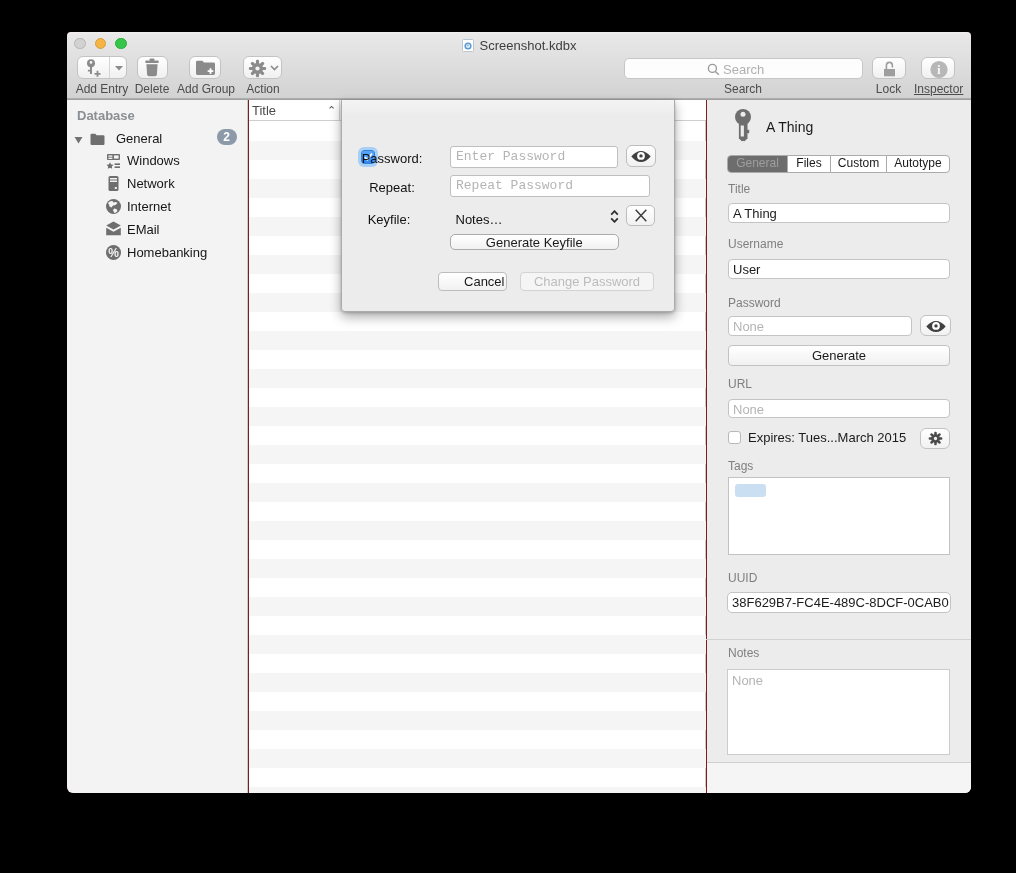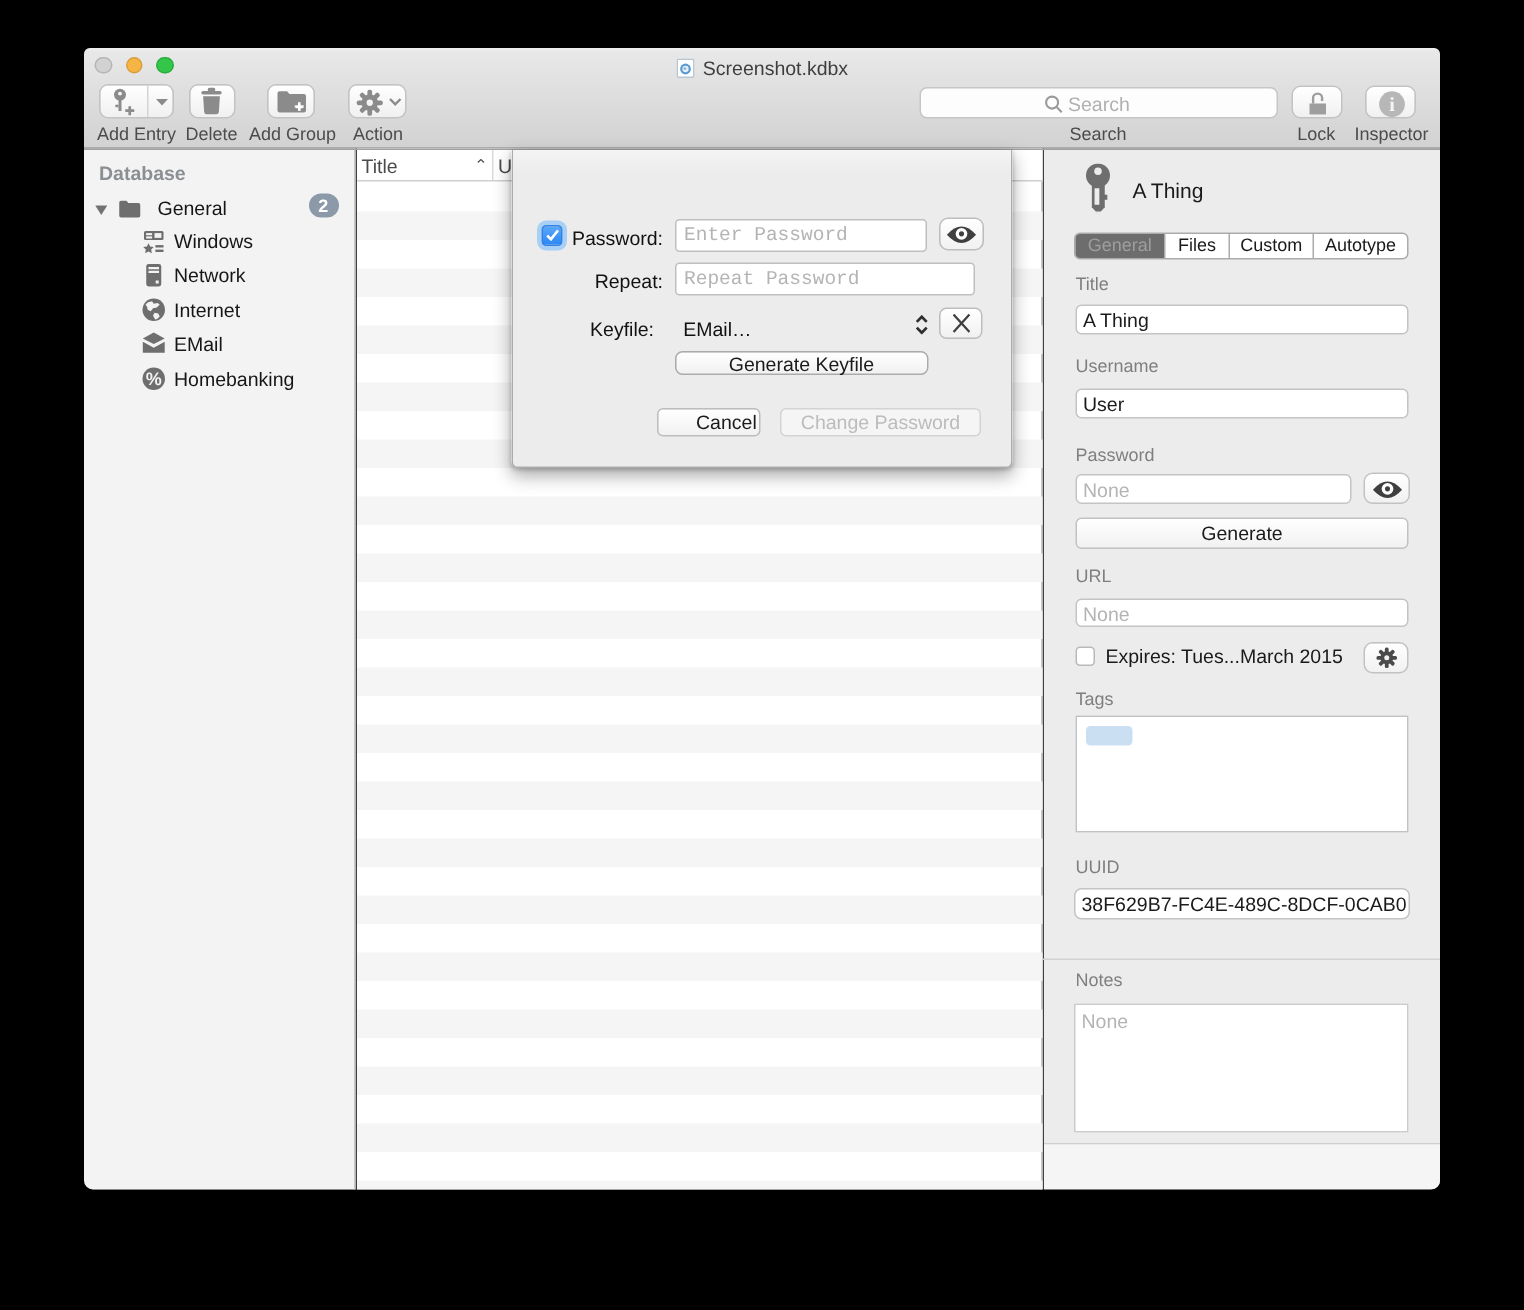--- a/index.html
+++ b/index.html
@@ -1,20 +1,20 @@
 <!DOCTYPE html>
 <html><head>
 <meta charset="utf-8">
 <style>
 * { margin:0; padding:0; box-sizing:border-box; }
 html,body { width:1016px; height:873px; background:#000; overflow:hidden;
   font-family:"Liberation Sans",sans-serif; }
 #stage { position:relative; width:1016px; height:873px; }
-#win { position:absolute; left:56px; top:32px; width:904px; height:761px;
-  border-radius:4px 4px 6px 6px; overflow:hidden; background:#404040; }
+#win { position:absolute; left:67px; top:32px; width:904px; height:761px;
+  border-radius:4px 4px 6px 6px; overflow:hidden; background:#7f1d1d; }
 
 #tbar { position:absolute; left:0; top:0; width:904px; height:67px;
   background:linear-gradient(#f0f0f0,#e8e8e8 4%,#d2d2d2); border-bottom:1px solid #acacac; }
 .tl { position:absolute; top:5.5px; width:11.5px; height:11.5px; border-radius:50%; }
 #tl1 { left:7px; background:#d2d2d2; border:1px solid #b5b5b5; }
 #tl2 { left:27.7px; background:#f6b445; border:1px solid #d79f3f; }
 #tl3 { left:48.4px; background:#34c648; border:1px solid #2aad3e; }
 #title { position:absolute; left:0; top:5px; width:904px; height:14px; text-align:center;
   font-size:13px; color:#3e3e3e; }
 #title .docicon { display:inline-block; position:relative; top:2px; margin-right:6px; }
@@ -43,21 +43,21 @@
 .ph { color:#b4b4b4; }
 .ibtn { position:absolute; background:linear-gradient(#ffffff,#f1f1f1); border:1px solid #c2c2c2;
   border-radius:4px; }
 
 #sheet { position:absolute; left:341px; top:100px; width:334px; height:212px;
   background:linear-gradient(#f4f4f4,#ececec 16px); border-radius:0 0 4px 4px;
   border:1px solid #ababab; border-top:none;
   box-shadow:0 5px 12px rgba(0,0,0,0.33), 0 1px 3px rgba(0,0,0,0.2); }
 .sfield { position:absolute; background:#fff; border:1px solid #bfbfbf; border-radius:3px;
   font-family:"Liberation Mono",monospace; font-size:13px; color:#b4b4b4; }
-.slabel { position:absolute; font-size:13px; color:#111; text-align:right; }
+.slabel { position:absolute; font-size:13px; color:#111; text-align:center; }
 .sbtn { position:absolute; background:linear-gradient(#ffffff,#f1f1f1); border:1px solid #bdbdbd;
   border-radius:4px; font-size:13px; color:#1a1a1a; text-align:center; }
 </style>
 </head>
 <body>
 <div id="stage">
  <div id="win">
   <div id="tbar">
     <div class="tl" id="tl1"></div>
         <div class="tl" id="tl2"></div>
@@ -143,21 +143,21 @@
       </svg>
     </div>
     <div class="tlabel" style="left:804px;width:35px;">Lock</div>
 
     <div class="tbtn" style="left:854px;top:25px;width:34px;height:22px;">
       <svg width="20" height="20" viewBox="0 0 20 20" style="position:absolute;left:7px;top:1.5px;">
         <circle cx="10" cy="9.5" r="8.6" fill="#b7b7b7"></circle>
         <text x="10" y="14.2" text-anchor="middle" font-family="Liberation Serif,serif" font-size="13.5" font-weight="bold" fill="#f5f5f5">i</text>
       </svg>
     </div>
-    <div class="tlabel" style="left:847px;width:48px;">Inspector</div>
+    <div class="tlabel" style="left:847px;width:48px;text-decoration:underline;">Inspector</div>
   </div>
   <div id="mainrow">
     <div id="sidebar">
       <div style="position:absolute;left:10px;top:9px;font-size:13px;font-weight:bold;color:#8b8f93;">Database</div>
       <div class="sbrow" style="top:28px;">
         <svg width="9" height="8" viewBox="0 0 9 8" style="position:absolute;left:6.5px;top:8.5px;">
               <path d="M0.5 1 h8 l-4 6.4 Z" fill="#727272"></path>
             </svg>
         <svg width="15" height="13" viewBox="0 0 15 13" style="position:absolute;left:23px;top:6px;">
               <path d="M0.5 2 a1.2 1.2 0 0 1 1.2 -1.2 h3.6 l1.3 1.5 h6.7 a1.2 1.2 0 0 1 1.2 1.2 v7.3 a1.2 1.2 0 0 1 -1.2 1.2 h-11.6 a1.2 1.2 0 0 1 -1.2 -1.2 Z" fill="#6e6e6e"></path>
@@ -316,21 +316,21 @@
    <div class="sbtn" style="left:283.5px;top:44.5px;width:30px;height:22px;border-radius:6px;">
      <svg width="20" height="13" viewBox="0 0 20 13" style="position:absolute;left:4.5px;top:4px;">
        <path d="M0.3 6.5 Q10 -4.5 19.7 6.5 Q10 17.5 0.3 6.5 Z" fill="#3f3f3f"></path>
        <circle cx="10" cy="5.9" r="3.9" fill="#fdfdfd"></circle>
        <circle cx="10" cy="5.9" r="1.7" fill="#3f3f3f"></circle>
      </svg>
    </div>
    <div class="slabel" style="left:0;top:79.5px;width:100px;">Repeat:</div>
    <div class="sfield" style="left:108px;top:75px;width:200px;height:21.5px;line-height:20px;padding-left:5px;">Repeat Password</div>
    <div class="slabel" style="left:0;top:112px;width:94px;">Keyfile:</div>
-   <div style="position:absolute;left:113.5px;top:112px;font-size:13px;color:#111;">EMail…</div>
+   <div style="position:absolute;left:113.5px;top:112px;font-size:13px;color:#111;">Notes…</div>
    <svg width="9" height="13" viewBox="0 0 9 13" style="position:absolute;left:268px;top:110px;">
      <path d="M1.2 4.6 L4.5 1.2 L7.8 4.6" fill="none" stroke="#2e2e2e" stroke-width="1.8"></path>
      <path d="M1.2 8.4 L4.5 11.8 L7.8 8.4" fill="none" stroke="#2e2e2e" stroke-width="1.8"></path>
    </svg>
    <div class="sbtn" style="left:284px;top:104.5px;width:28.5px;height:21px;border-radius:5px;">
      <svg width="12" height="13" viewBox="0 0 12 13" style="position:absolute;left:8px;top:3.5px;">
           <path d="M0.7 0.7 L11.3 12.3 M11.3 0.7 L0.7 12.3" stroke="#3f3f3f" stroke-width="1.5"></path>
         </svg>
    </div>
    <div class="sbtn" style="left:108px;top:133.5px;width:168.5px;height:16.5px;font-size:13px;line-height:15.5px;border-radius:5px;border-color:#ababab;">Generate Keyfile</div>

